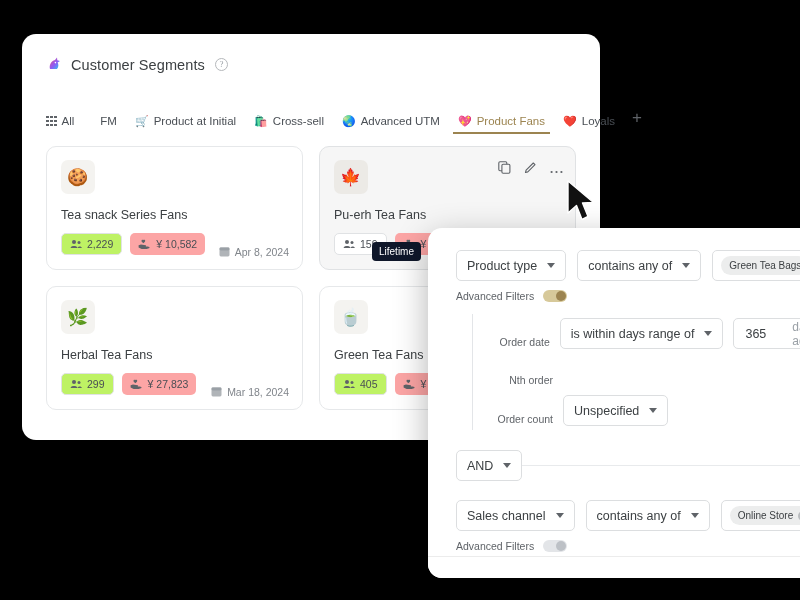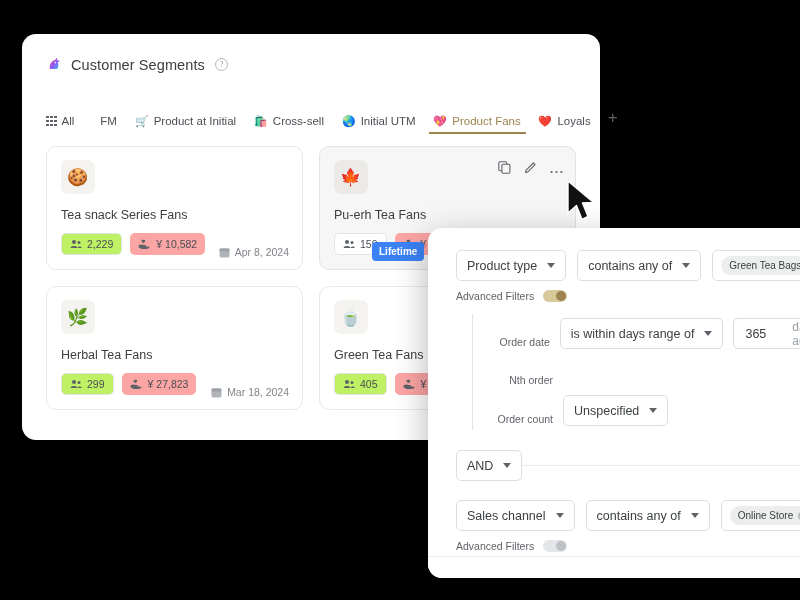--- a/index.html
+++ b/index.html
@@ -107,34 +107,33 @@
     font-size: 10.5px; color: #4a4f55;
     padding: 4px 8px; border-radius: 5px;
     height: 22px;
   }
   .stat.outline { border: 1px solid #e0e2e4; background:#bef264; }
   .stat.filled  { background: #fca5a5; }
   .card.selected .stat.outline { background:#fff; }
   .stat svg { display:block; }
   .card-date {
     position: absolute; right: 13px; bottom: 11px;
-    display: flex; align-items: center; gap: 5px;
+    display: flex; gap: 5px;
     font-size: 10.5px; color: #80858b;
   }
   .card-actions {
     position: absolute; right: 12px; top: 13px;
     display: flex; align-items: center; gap: 13px;
   }
   .card-actions span { color:#5f6368; display:block; }
   .tooltip {
     position: absolute; left: 52px; bottom: 8px;
-    background: #3b82f6; color: #fff;
+    background: #0f172a; color: #fff;
     font-size: 10px; padding: 4px 7px; border-radius: 4px;
     white-space: nowrap;
-    font-weight: bold;
   }
 
   
   .filters {
     position: absolute;
     left: 428px; top: 228px;
     width: 420px; height: 350px;
     background: #ffffff;
     border-radius: 14px;
     box-shadow: 0 10px 34px rgba(0,0,0,0.30);
@@ -263,21 +262,21 @@
       <div class="tab">
         <span class="ticon">🛒</span>
         <span>Product at Initial</span>
       </div>
       <div class="tab">
         <span class="ticon">🛍️</span>
         <span>Cross-sell</span>
       </div>
       <div class="tab">
         <span class="ticon">🌏</span>
-        <span>Initial UTM</span>
+        <span>Advanced UTM</span>
       </div>
       <div class="tab active">
         <span class="ticon">💖</span>
         <span>Product Fans</span>
       </div>
       <div class="tab">
         <span class="ticon">❤️</span>
         <span>Loyals</span>
       </div>
       <div class="plus-tab">+</div>

